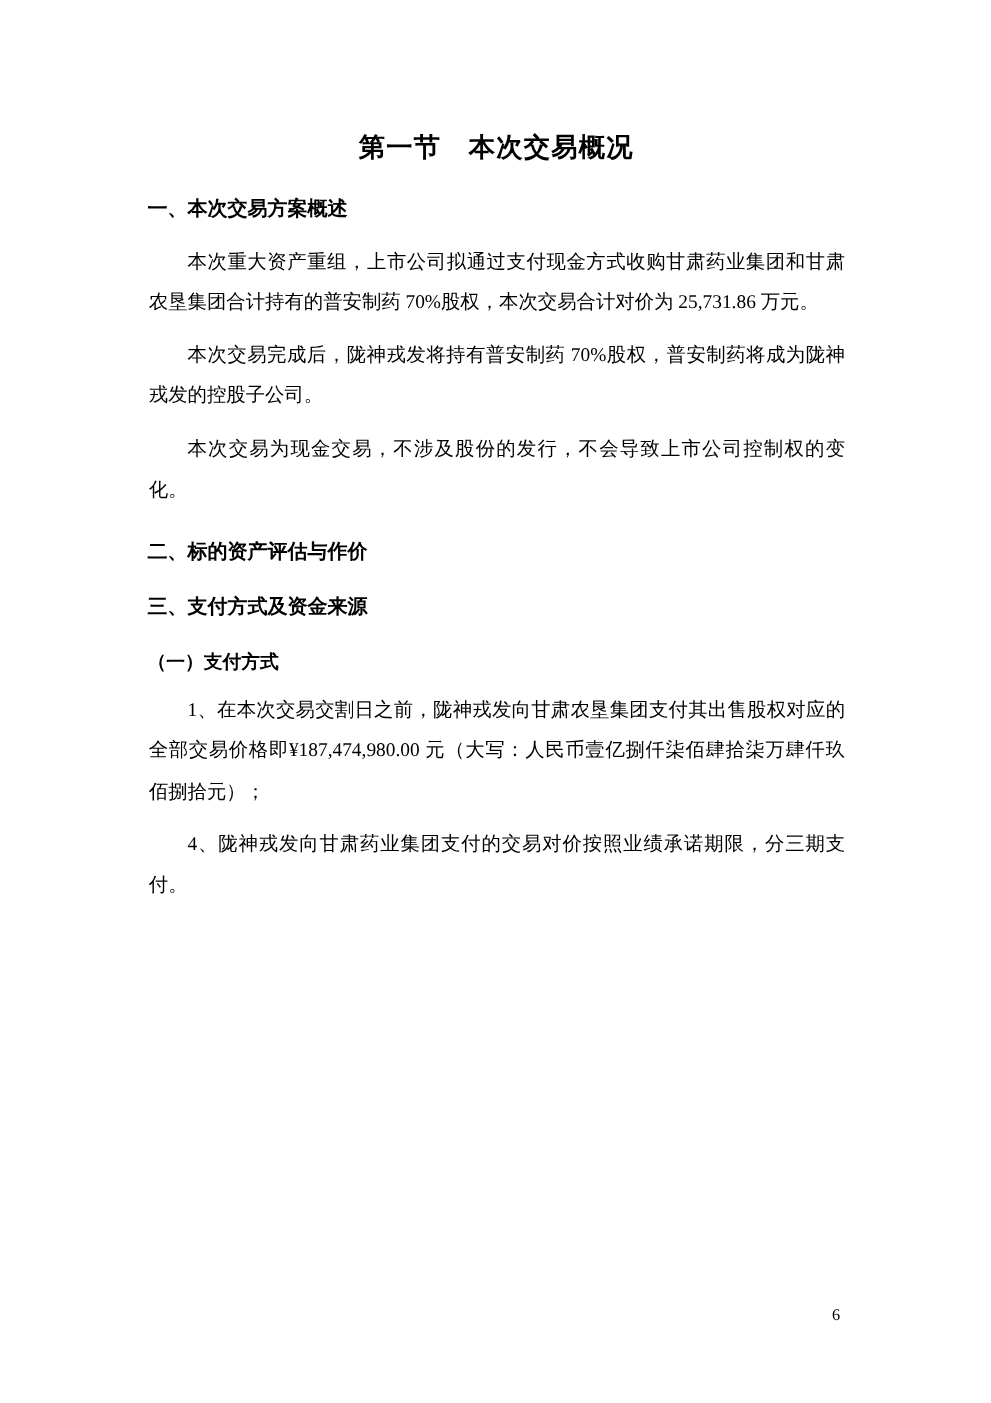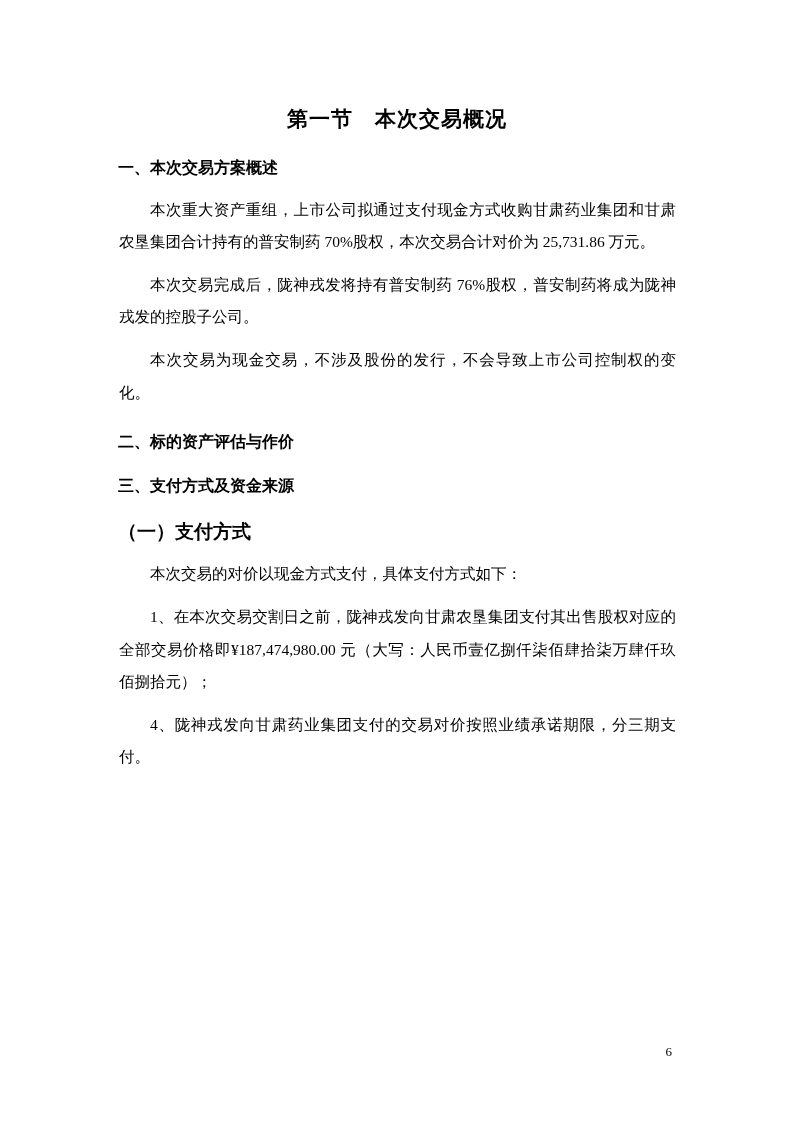--- a/index.html
+++ b/index.html
@@ -29,23 +29,23 @@
     letter-spacing: 1px;
   }
   .h-section {
     font-family: "Liberation Sans", "DejaVu Sans", sans-serif;
     font-weight: bold;
     font-size: 16px;
     line-height: 1.4;
     margin: 22px 0 14px 0;
   }
   .h-sub {
-    font-family: Liberation Mono, monospace;
+    font-family: Liberation Serif, serif;
     font-weight: bold;
-    font-size: 19px;
+    font-size: 15px;
     line-height: 1.4;
     margin: 22px 0 12px 0;
   }
   .para {
     font-size: 15.5px;
     line-height: 2.1;
     text-align: justify;
     text-indent: 2em;
     margin: 0 0 10px 1px;
   }
@@ -59,26 +59,25 @@
 </style>
 </head>
 <body>
 
 <div class="page">
 
   <h1 class="doc-title">第一节　本次交易概况</h1>
 
   <h2 class="h-section">一、本次交易方案概述</h2>
   <p class="para">本次重大资产重组，上市公司拟通过支付现金方式收购甘肃药业集团和甘肃农垦集团合计持有的普安制药 70%股权，本次交易合计对价为 25,731.86 万元。</p>
-  <p class="para">本次交易完成后，陇神戎发将持有普安制药 76%股权，普安制药将成为陇神戎发的控股子公司。</p>
+  <p class="para">本次交易完成后，陇神戎发将持有普安制药 70%股权，普安制药将成为陇神戎发的控股子公司。</p>
   <p class="para">本次交易为现金交易，不涉及股份的发行，不会导致上市公司控制权的变化。</p>
 
   <h2 class="h-section">二、标的资产评估与作价</h2>
 
   <h2 class="h-section">三、支付方式及资金来源</h2>
   <h3 class="h-sub">（一）支付方式</h3>
-  <p class="para">本次交易的对价以现金方式支付，具体支付方式如下：</p>
   <p class="para">1、在本次交易交割日之前，陇神戎发向甘肃农垦集团支付其出售股权对应的全部交易价格即¥187,474,980.00 元（大写：人民币壹亿捌仟柒佰肆拾柒万肆仟玖佰捌拾元）；</p>
   <p class="para">4、陇神戎发向甘肃药业集团支付的交易对价按照业绩承诺期限，分三期支付。</p>
 
   <div class="page-number">6</div>
 
 </div>
 
 </body></html>

